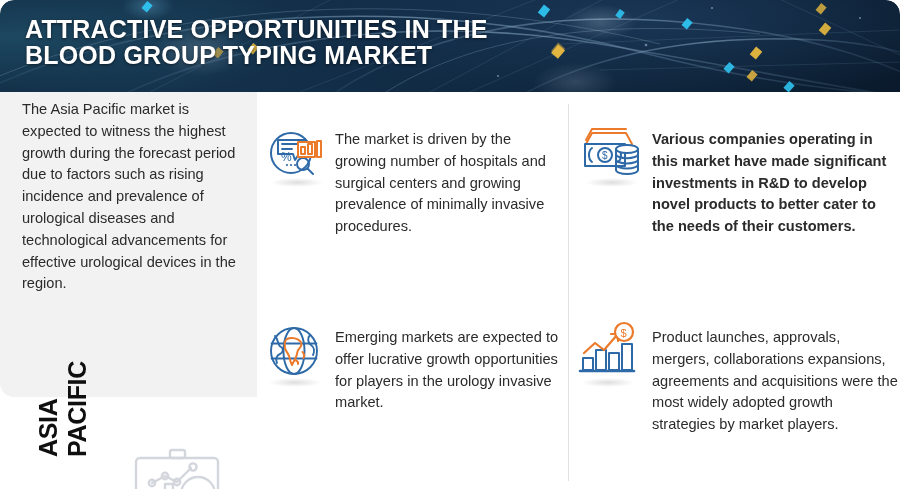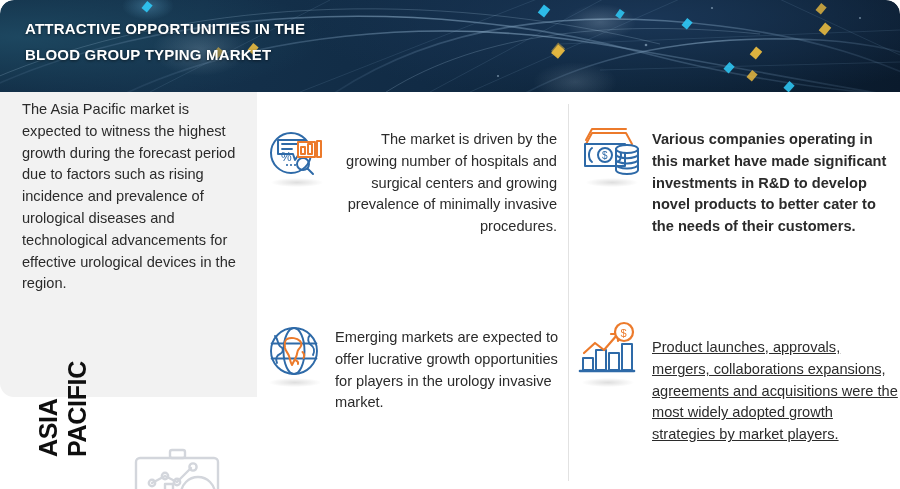--- a/index.html
+++ b/index.html
@@ -35,21 +35,21 @@
       linear-gradient(105deg, #102a42 0%, #14314b 22%, #112b45 48%, #0d2338 72%, #0a1a2c 100%);
   }
   #header-art { position: absolute; inset: 0; }
 
   #title {
     position: absolute;
     left: 25px;
     top: 16px;
     width: 540px;
     color: #ffffff;
-    font-size: 15px;
+    font-size: 25px;
     font-weight: bold;
     line-height: 26px;
     letter-spacing: 0.2px;
     text-shadow: 0 1px 3px rgba(0,0,0,0.55);
     white-space: pre-line;
   }
 
   
   #body {
     position: absolute;
@@ -137,30 +137,30 @@
     background: radial-gradient(ellipse at center, rgba(0,0,0,0.13) 0%, rgba(0,0,0,0) 72%);
   }
   .cell-text {
     position: absolute;
     font-size: 14.6px;
     line-height: 21.8px;
     color: #2b2b2b;
   }
 
   #cell-1 { left: 265px; top: 28px; width: 290px; }
-  #cell-1 .cell-text { left: 70px; top: 9px; width: 222px; text-align: right; }
+  #cell-1 .cell-text { left: 70px; top: 9px; width: 222px; }
 
   #cell-2 { left: 580px; top: 28px; width: 310px; }
   #cell-2 .cell-text { left: 72px; top: 9px; width: 248px; font-weight: bold; }
 
   #cell-3 { left: 263px; top: 228px; width: 290px; }
   #cell-3 .cell-text { left: 72px; top: 7px; width: 228px; }
 
   #cell-4 { left: 576px; top: 228px; width: 310px; }
-  #cell-4 .cell-text { left: 76px; top: 17px; width: 246px; text-decoration: underline; }
+  #cell-4 .cell-text { left: 76px; top: 7px; width: 246px; }
 </style>
 </head>
 <body>
 
 <div id="card">
 
   <div id="header">
     <svg id="header-art" viewBox="0 0 900 92" preserveAspectRatio="none" xmlns="http://www.w3.org/2000/svg">
       <defs>
         <linearGradient id="arcg" x1="0" y1="0" x2="1" y2="0">

